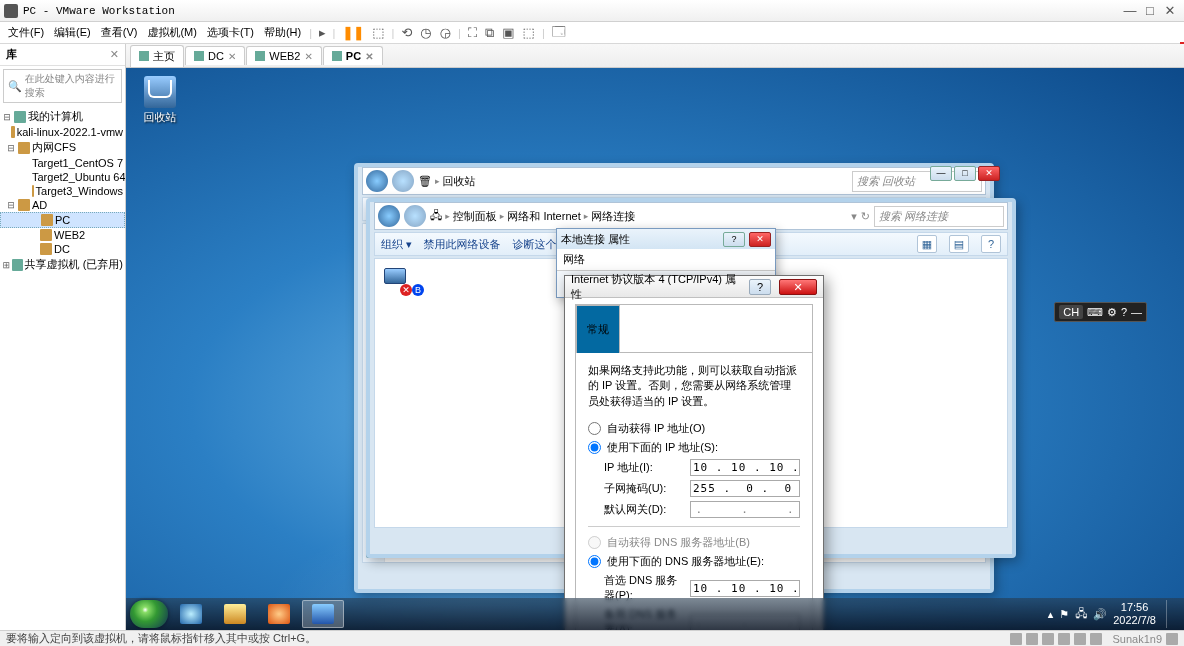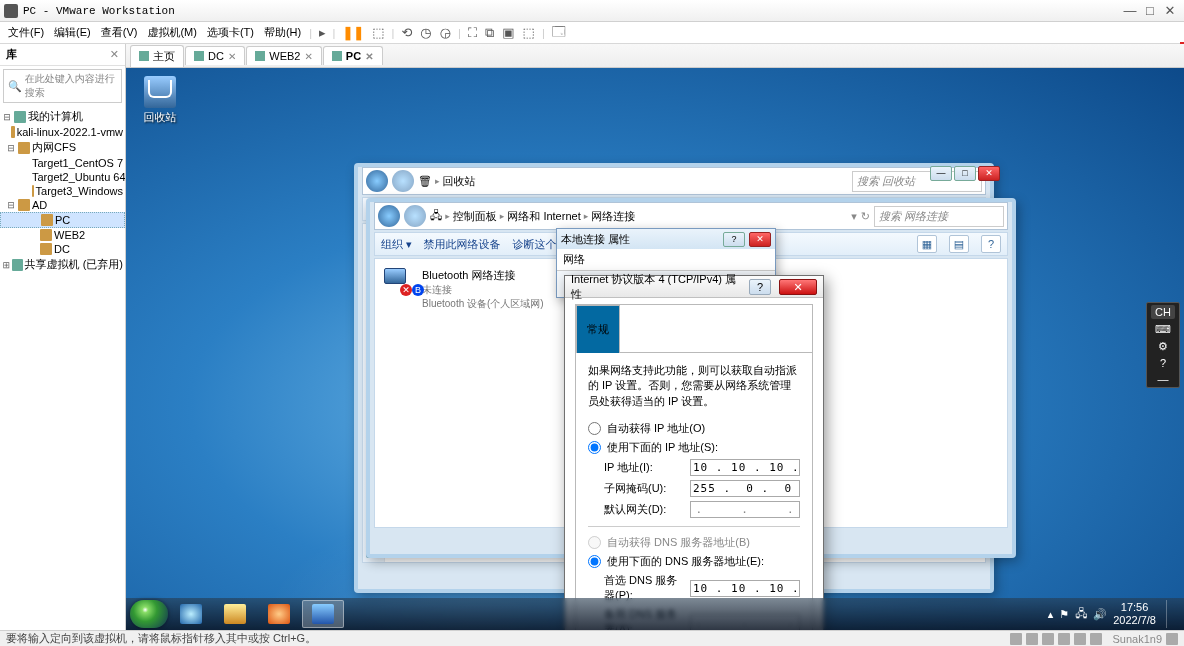--- a/index.html
+++ b/index.html
@@ -114,21 +114,21 @@
 .tb-btn .ti.ie { background: radial-gradient(#bef,#26a); }
 .tb-btn .ti.exp { background: linear-gradient(#fe9,#c82); }
 .tb-btn .ti.wmp { background: radial-gradient(#fc8,#d51); }
 .tb-btn .ti.cp { background: linear-gradient(#8cf,#25a); }
 .tb-btn.active { background: rgba(255,255,255,0.25); box-shadow: inset 0 0 0 1px rgba(255,255,255,0.4); }
 .tray { margin-left: auto; display: flex; align-items: center; gap: 6px; color: #fff; font-size: 10px; padding-right: 4px; }
 .tray .clock { text-align: center; line-height: 1.2; }
 .tray .show-desk { width: 10px; height: 28px; border-left: 1px solid rgba(255,255,255,0.3); margin-left: 4px; cursor: pointer; }
 
 
-.langbar { position: absolute; right: 4px; top: 234px; background: #222; border: 1px solid #555; border-radius: 2px; padding: 2px 4px; display: flex; align-items: center; gap: 4px; color: #fff; font-size: 10px; flex-direction: column; }
+.langbar { position: absolute; right: 37px; top: 234px; background: #222; border: 1px solid #555; border-radius: 2px; padding: 2px 4px; display: flex; align-items: center; gap: 4px; color: #fff; font-size: 10px; }
 .langbar .lb { padding: 1px 4px; background: #444; border-radius: 2px; }
 
 
 .vmw-status { height: 16px; background: #f0f0f0; border-top: 1px solid #d0d0d0; display: flex; align-items: center; padding: 0 6px; font-size: 10px; color: #444; }
 .vmw-status .right { margin-left: auto; display: flex; gap: 4px; text-align: right; }
 .vmw-status .sic { width: 12px; height: 12px; background: #aaa; border-radius: 1px; }
 
 .red-bar { position: absolute; top: 42px; right: 0; width: 4px; height: 18px; background: #d22; }
 hr.hsep { border: none; border-top: 1px solid #ccc; margin: 6px 0; }
 </style>
@@ -339,25 +339,20 @@
           <div class="tbtn">?</div>
         </div>
         <div class="cp-body">
           <div class="cp-list">
             <div class="net-item">
               <div class="nico">
                 <div class="screen"></div>
                 <div class="badge">✕</div>
                 <div class="badge bt">B</div>
               </div>
-              <div class="txt">
-                <div class="name">Bluetooth 网络连接</div>
-                <div class="sub">未连接</div>
-                <div class="sub">Bluetooth 设备(个人区域网)</div>
-              </div>
             </div>
           </div>
         </div>
       </div>
 
       <div class="lan-dlg" style="left:430px; top:160px; width:220px; height:70px;">
         <div class="w7title" style="background:linear-gradient(#eaf3fb,#d3e5f4);">
           <span class="t">本地连接 属性</span>
           <div class="wb">?</div>
           <div class="wb close">✕</div>

